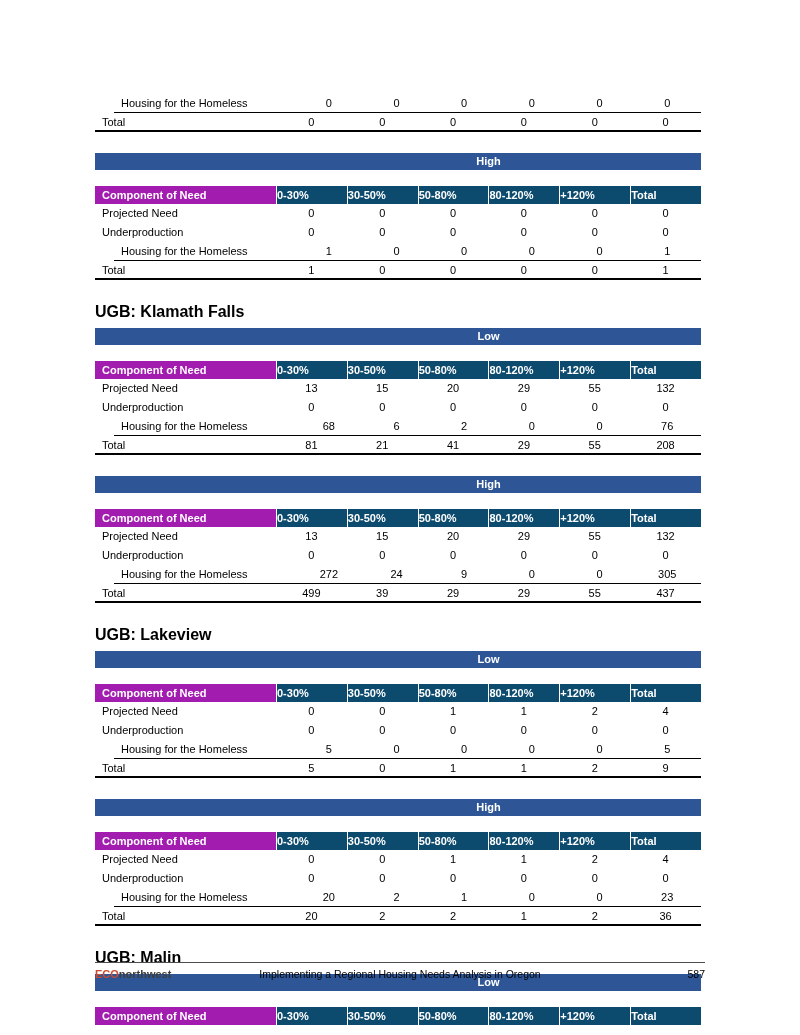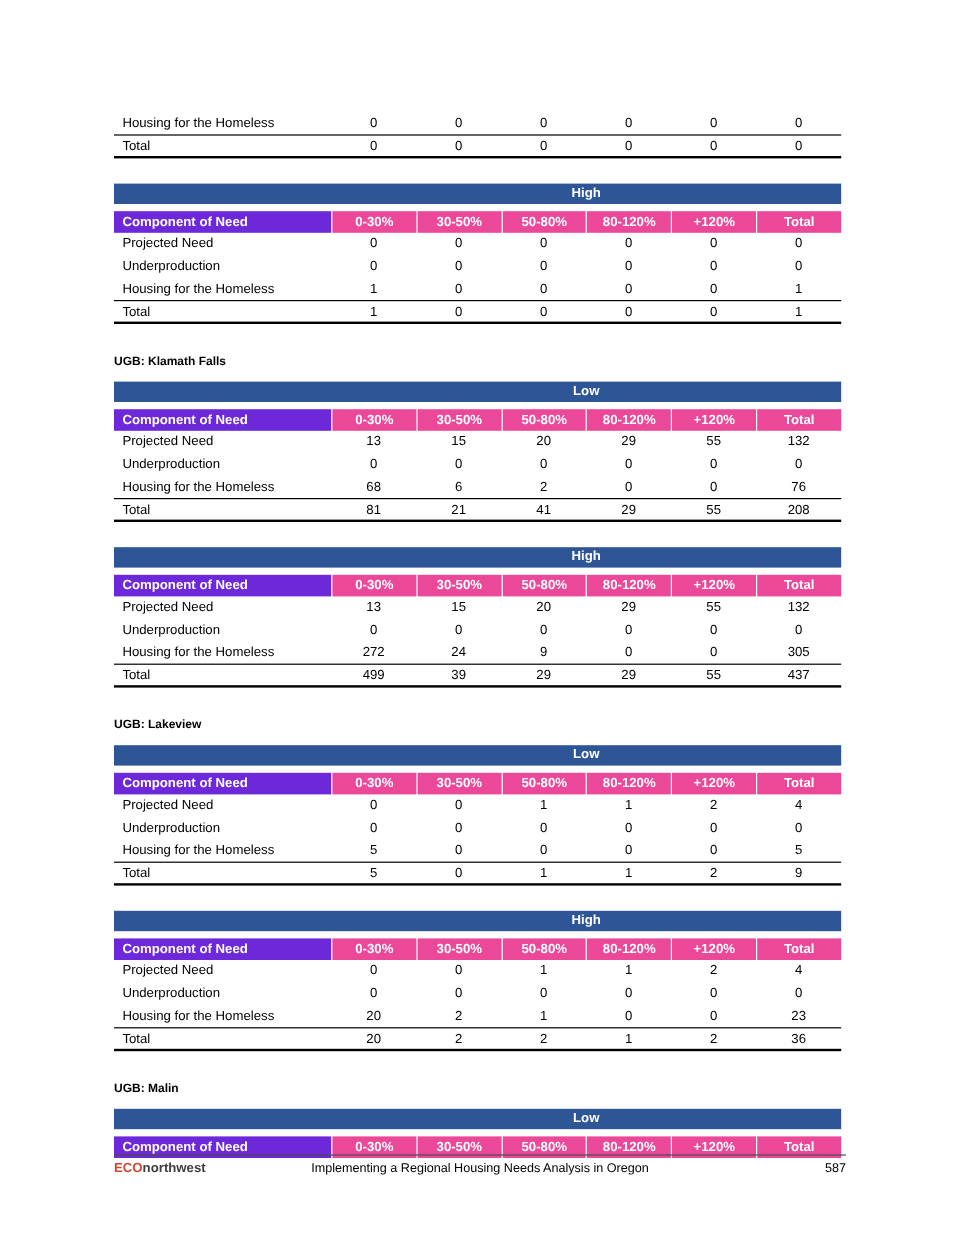--- a/index.html
+++ b/index.html
@@ -19,51 +19,51 @@
   }
   
   .tbl { width: 100%; font-size: 11px; margin-bottom: 21px; }
   .band {
     display: flex;
     background: #2E5697;
     color: #ffffff;
     font-weight: bold;
     height: 17px;
     line-height: 17px;
-    margin-bottom: 6px;
+    margin-bottom: 16px;
   }
   .band .spacer { width: 181px; }
   .band .band-label { flex: 1; text-align: center; }
   .hdr-row {
     display: flex;
     height: 18px;
     line-height: 18px;
     color: #ffffff;
     font-weight: bold;
   }
   .hdr-comp {
     width: 181px;
-    background: #6d28d9;
+    background: #a21caf;
     padding-left: 7px;
   }
   .hdr-col {
     flex: 1;
-    background: #ec4899;
-    text-align: center;
+    background: #0c4a6e;
+    text-align: left;
     margin-left: 1px;
   }
   .row { display: flex; height: 19px; line-height: 18px; }
   .row-label { width: 181px; padding-left: 7px; white-space: nowrap; }
   .cell { flex: 1; text-align: center; }
-  .row.sep { border-bottom: 1px solid #000000; }
+  .row.sep { border-bottom: 1px solid #000000; margin-left: 19px; }
   .row.total { border-bottom: 2px solid #000000; }
   
   .heading {
     font-weight: bold;
-    font-size: 10px;
+    font-size: 16px;
     line-height: 15px;
     margin: 24px 0 9px 0;
   }
   
   .footer {
     position: absolute;
     left: 95px;
     top: 962px;
     width: 610px;
     border-top: 1px solid #4d4d4d;

